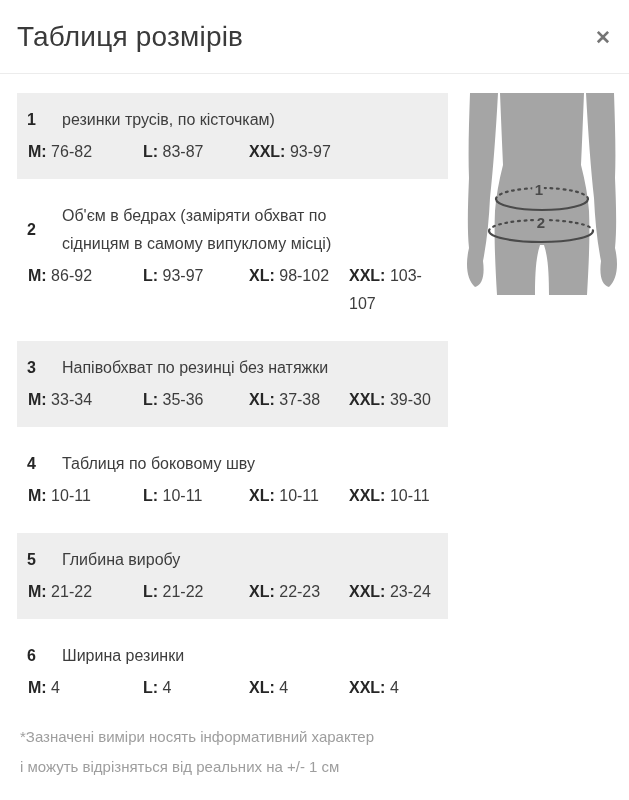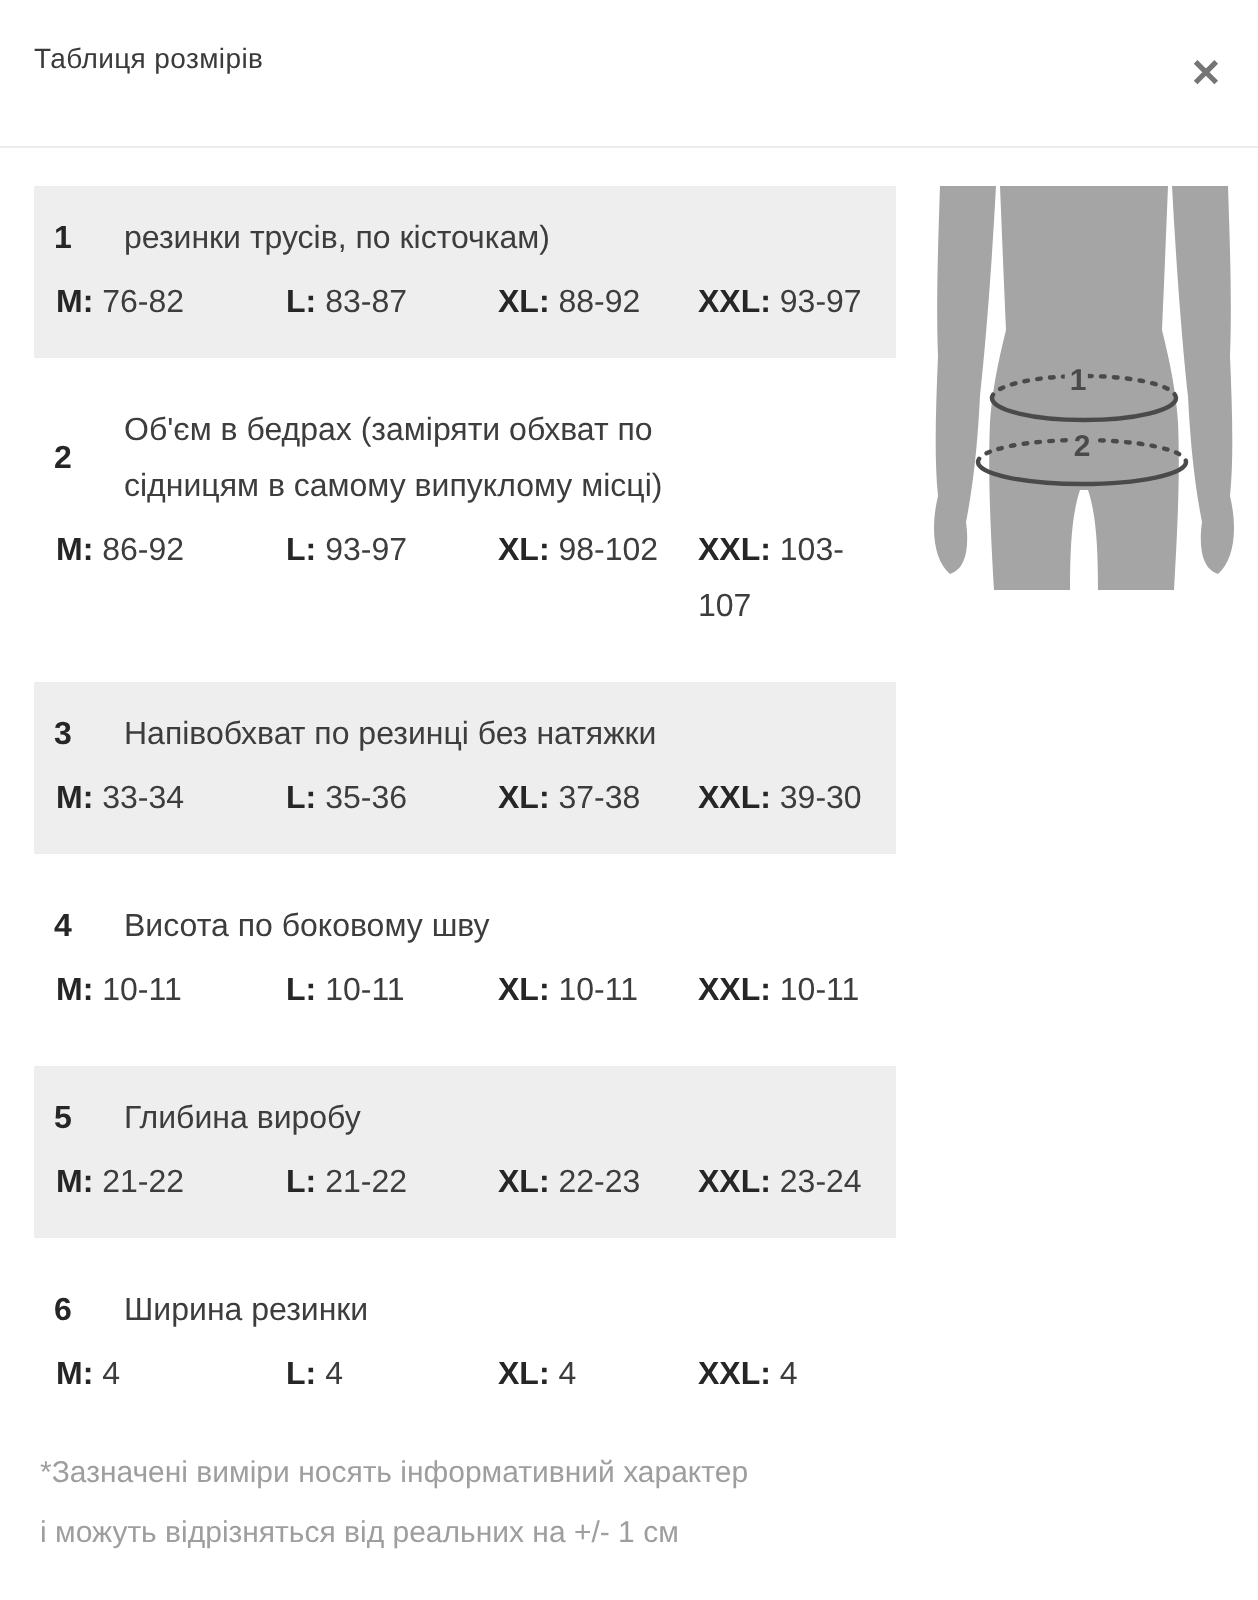--- a/index.html
+++ b/index.html
@@ -15,21 +15,21 @@
   }
   *{box-sizing:border-box;margin:0;padding:0}
   html,body{width:629px;height:800px}
   body{
     position:relative;
     background:#ffffff;
     font-family:"Liberation Sans",sans-serif;
     overflow:hidden;
   }
   .header{padding:21px 17px 0 17px}
-  .title{font-size:14px;font-weight:400;color:var(--title-text);letter-spacing:.2px}
+  .title{font-size:28px;font-weight:400;color:var(--title-text);letter-spacing:.2px}
   .close-btn{
     position:absolute;top:22px;right:8px;width:36px;height:32px;
     border:none;background:transparent;color:var(--close-icon);
     font-size:19px;font-weight:700;cursor:pointer;line-height:32px;text-align:center;
     font-family:"Liberation Sans",sans-serif;
   }
   .divider{position:absolute;top:73px;left:0;width:629px;height:1px;background:var(--divider)}
   .rows{position:absolute;top:93px;left:17px;width:431px}
   .row{padding:13px 10px;margin-bottom:10px}
   .row.shaded{background:var(--row-shaded-bg)}
@@ -69,21 +69,20 @@
   <section class="row shaded">
     <div class="head">
       <span class="num">1</span>
       <span class="desc">
         <span>резинки трусів, по кісточкам)</span>
       </span>
     </div>
     <div class="vals">
       <span><span class="sz">M:</span> <span class="v">76-82</span></span>
       <span><span class="sz">L:</span> <span class="v">83-87</span></span>
-      <span><span class="sz">XL:</span> <span class="v">88-92</span></span>
       <span><span class="sz">XXL:</span> <span class="v">93-97</span></span>
     </div>
   </section>
 
   <section class="row">
     <div class="head">
       <span class="num">2</span>
       <span class="desc">
         <span>Об'єм в бедрах (заміряти обхват по</span>
         <span>сідницям в самому випуклому місці)</span>
@@ -110,21 +109,21 @@
       <span><span class="sz">L:</span> <span class="v">35-36</span></span>
       <span><span class="sz">XL:</span> <span class="v">37-38</span></span>
       <span><span class="sz">XXL:</span> <span class="v">39-30</span></span>
     </div>
   </section>
 
   <section class="row">
     <div class="head">
       <span class="num">4</span>
       <span class="desc">
-        <span>Висота по боковому шву</span>
+        <span>Таблиця по боковому шву</span>
         <span></span>
       </span>
     </div>
     <div class="vals">
       <span><span class="sz">M:</span> <span class="v">10-11</span></span>
       <span><span class="sz">L:</span> <span class="v">10-11</span></span>
       <span><span class="sz">XL:</span> <span class="v">10-11</span></span>
       <span><span class="sz">XXL:</span> <span class="v">10-11</span></span>
     </div>
   </section>

